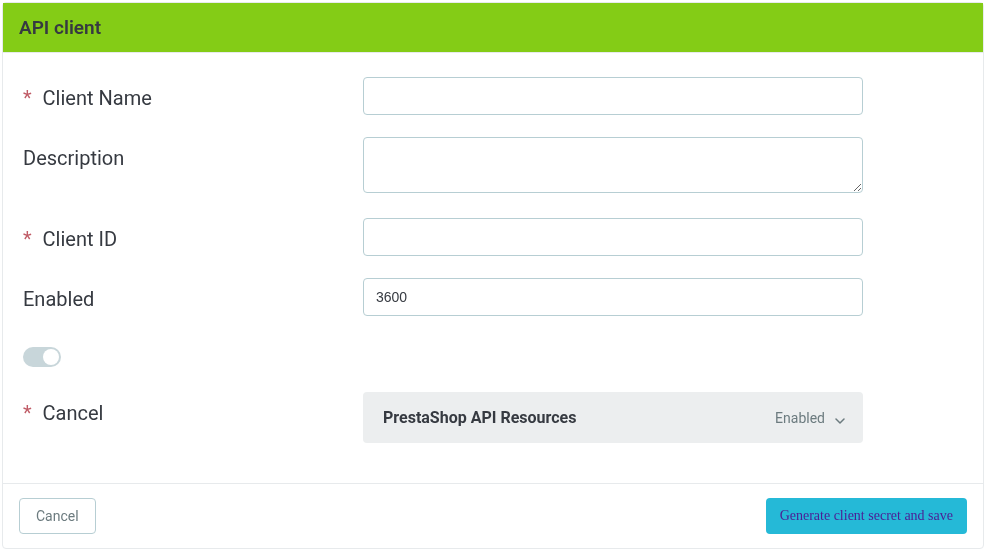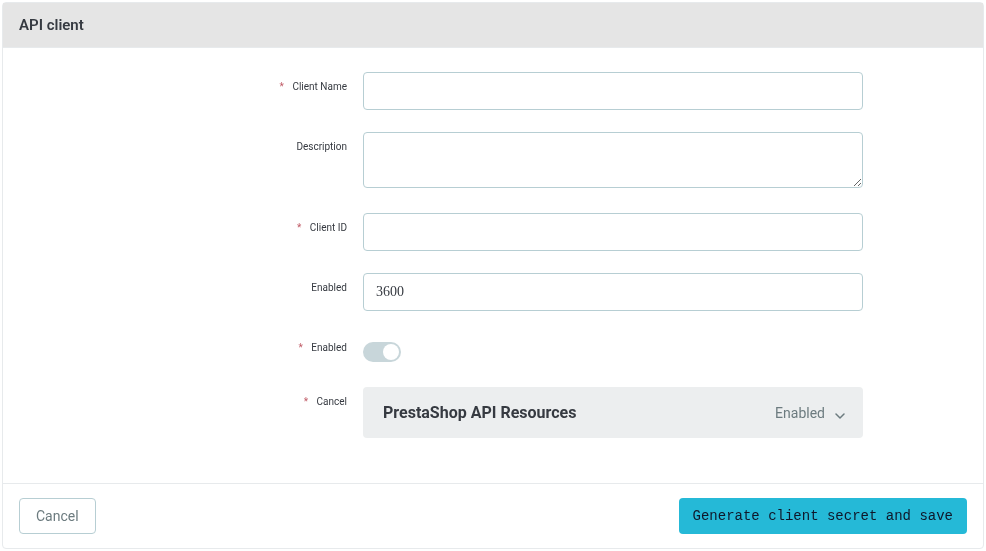--- a/index.html
+++ b/index.html
@@ -13,61 +13,60 @@
     }
     .card {
       border: 1px solid #e7eaec;
       border-radius: 4px;
       margin: 2px;
       display: flex;
       flex-direction: column;
       height: 547px;
     }
     .card-header {
-      background: #e5e5e5;
+      background: #84cc16;
       border-bottom: 1px solid #e7eaec;
       padding: 13px 16px;
       font-weight: 600;
       color: #363a41;
-      font-size: 15px;
+      font-size: 19px;
     }
     .card-body {
       padding: 24px 20px 20px;
       flex: 1;
     }
     .form-row {
       display: flex;
       align-items: flex-start;
       margin-bottom: 22px;
     }
     .form-label {
       width: 340px;
-      text-align: right;
       padding-right: 16px;
       padding-top: 9px;
       color: #363a41;
-      font-size: 10px;
+      font-size: 20px;
     }
     .required {
       color: #c05c67;
       margin-right: 6px;
     }
     .form-control-wrap {
       width: 500px;
     }
     .form-input {
       width: 100%;
       height: 38px;
       border: 1px solid #b7ced3;
       border-radius: 4px;
       padding: 0 12px;
       font-size: 14px;
       color: #363a41;
       outline: none;
-      font-family: Liberation Serif, serif;
+      font-family: Liberation Sans, sans-serif;
     }
     .form-textarea {
       width: 100%;
       height: 56px;
       border: 1px solid #b7ced3;
       border-radius: 4px;
       padding: 8px 12px;
       font-size: 14px;
       color: #363a41;
       outline: none;
@@ -134,24 +133,24 @@
       color: #6c7b7f;
       cursor: pointer;
       font-size: 14px;
       font-family: inherit;
     }
     .btn-primary {
       background: #25b9d7;
       border: none;
       border-radius: 4px;
       padding: 10px 14px;
-      color: #0f172a;
+      color: #4c1d95;
       cursor: pointer;
       font-size: 14px;
-      font-family: Liberation Mono, monospace;
+      font-family: Liberation Serif, serif;
     }
   </style>
 </head>
 <body>
 
 <div class="card">
   <div class="card-header">
     <span>API client</span>
   </div>
 
@@ -189,24 +188,20 @@
     <div class="form-row">
       <label class="form-label">
         <span>Enabled</span>
       </label>
       <div class="form-control-wrap">
         <input type="text" class="form-input" value="3600" style="">
       </div>
     </div>
 
     <div class="form-row">
-      <label class="form-label">
-        <span class="required">*</span>
-        <span>Enabled</span>
-      </label>
       <div class="form-control-wrap">
         <div class="toggle">
           <div class="toggle-knob"></div>
         </div>
       </div>
     </div>
 
     <div class="form-row" style="margin-bottom:0;">
       <label class="form-label">
         <span class="required">*</span>

